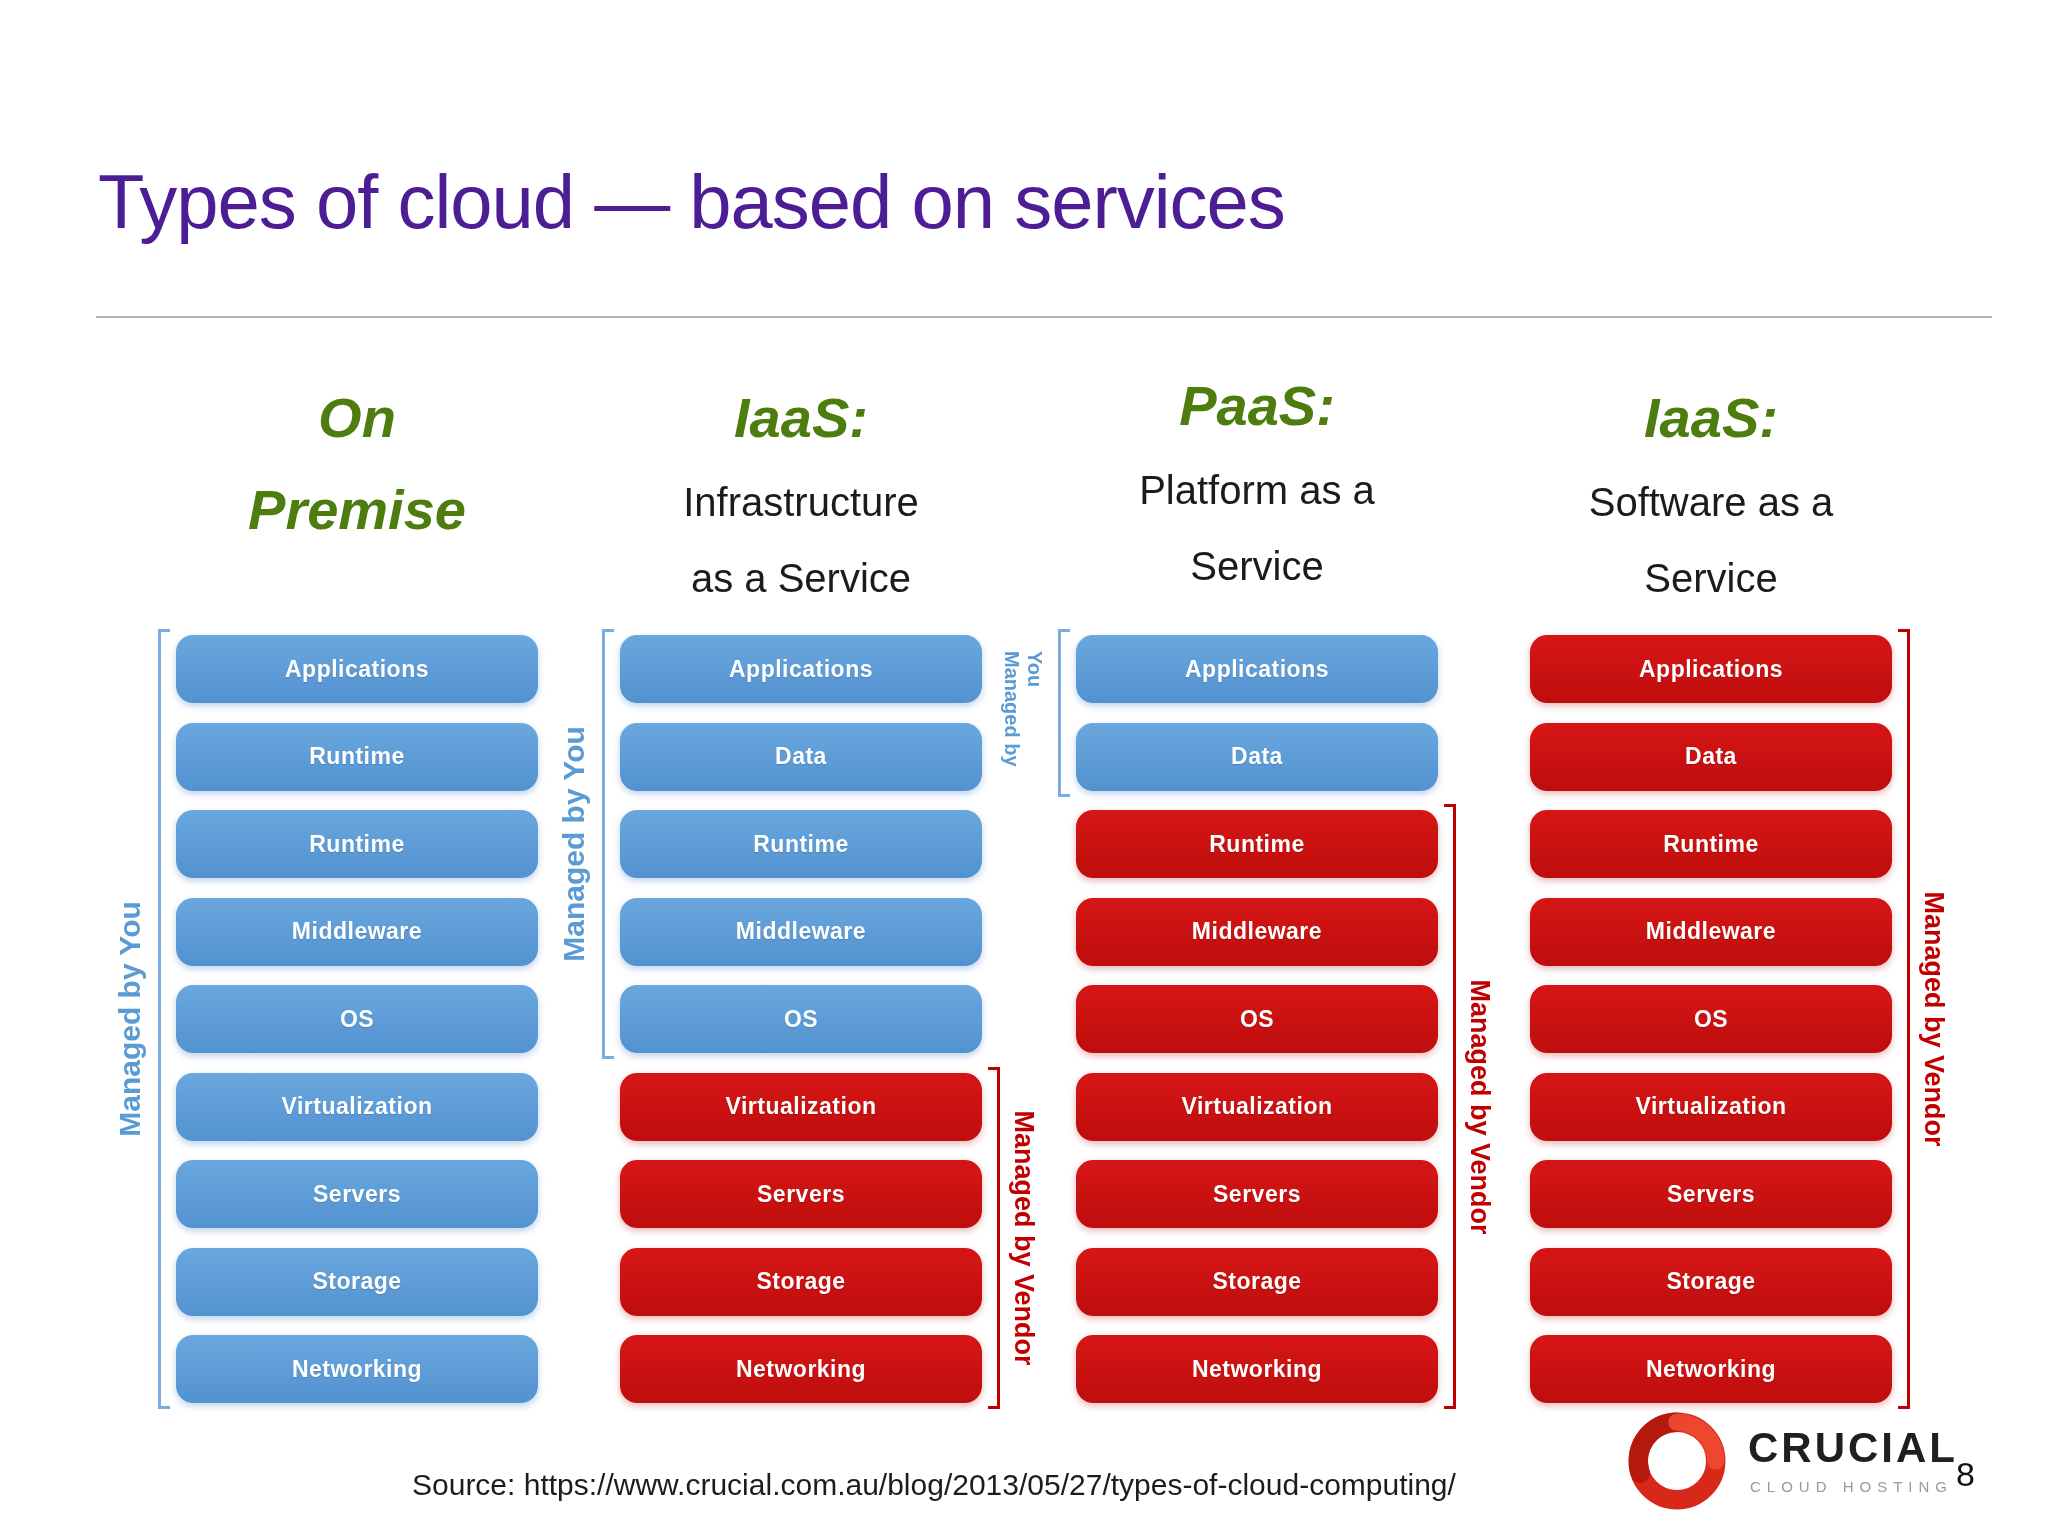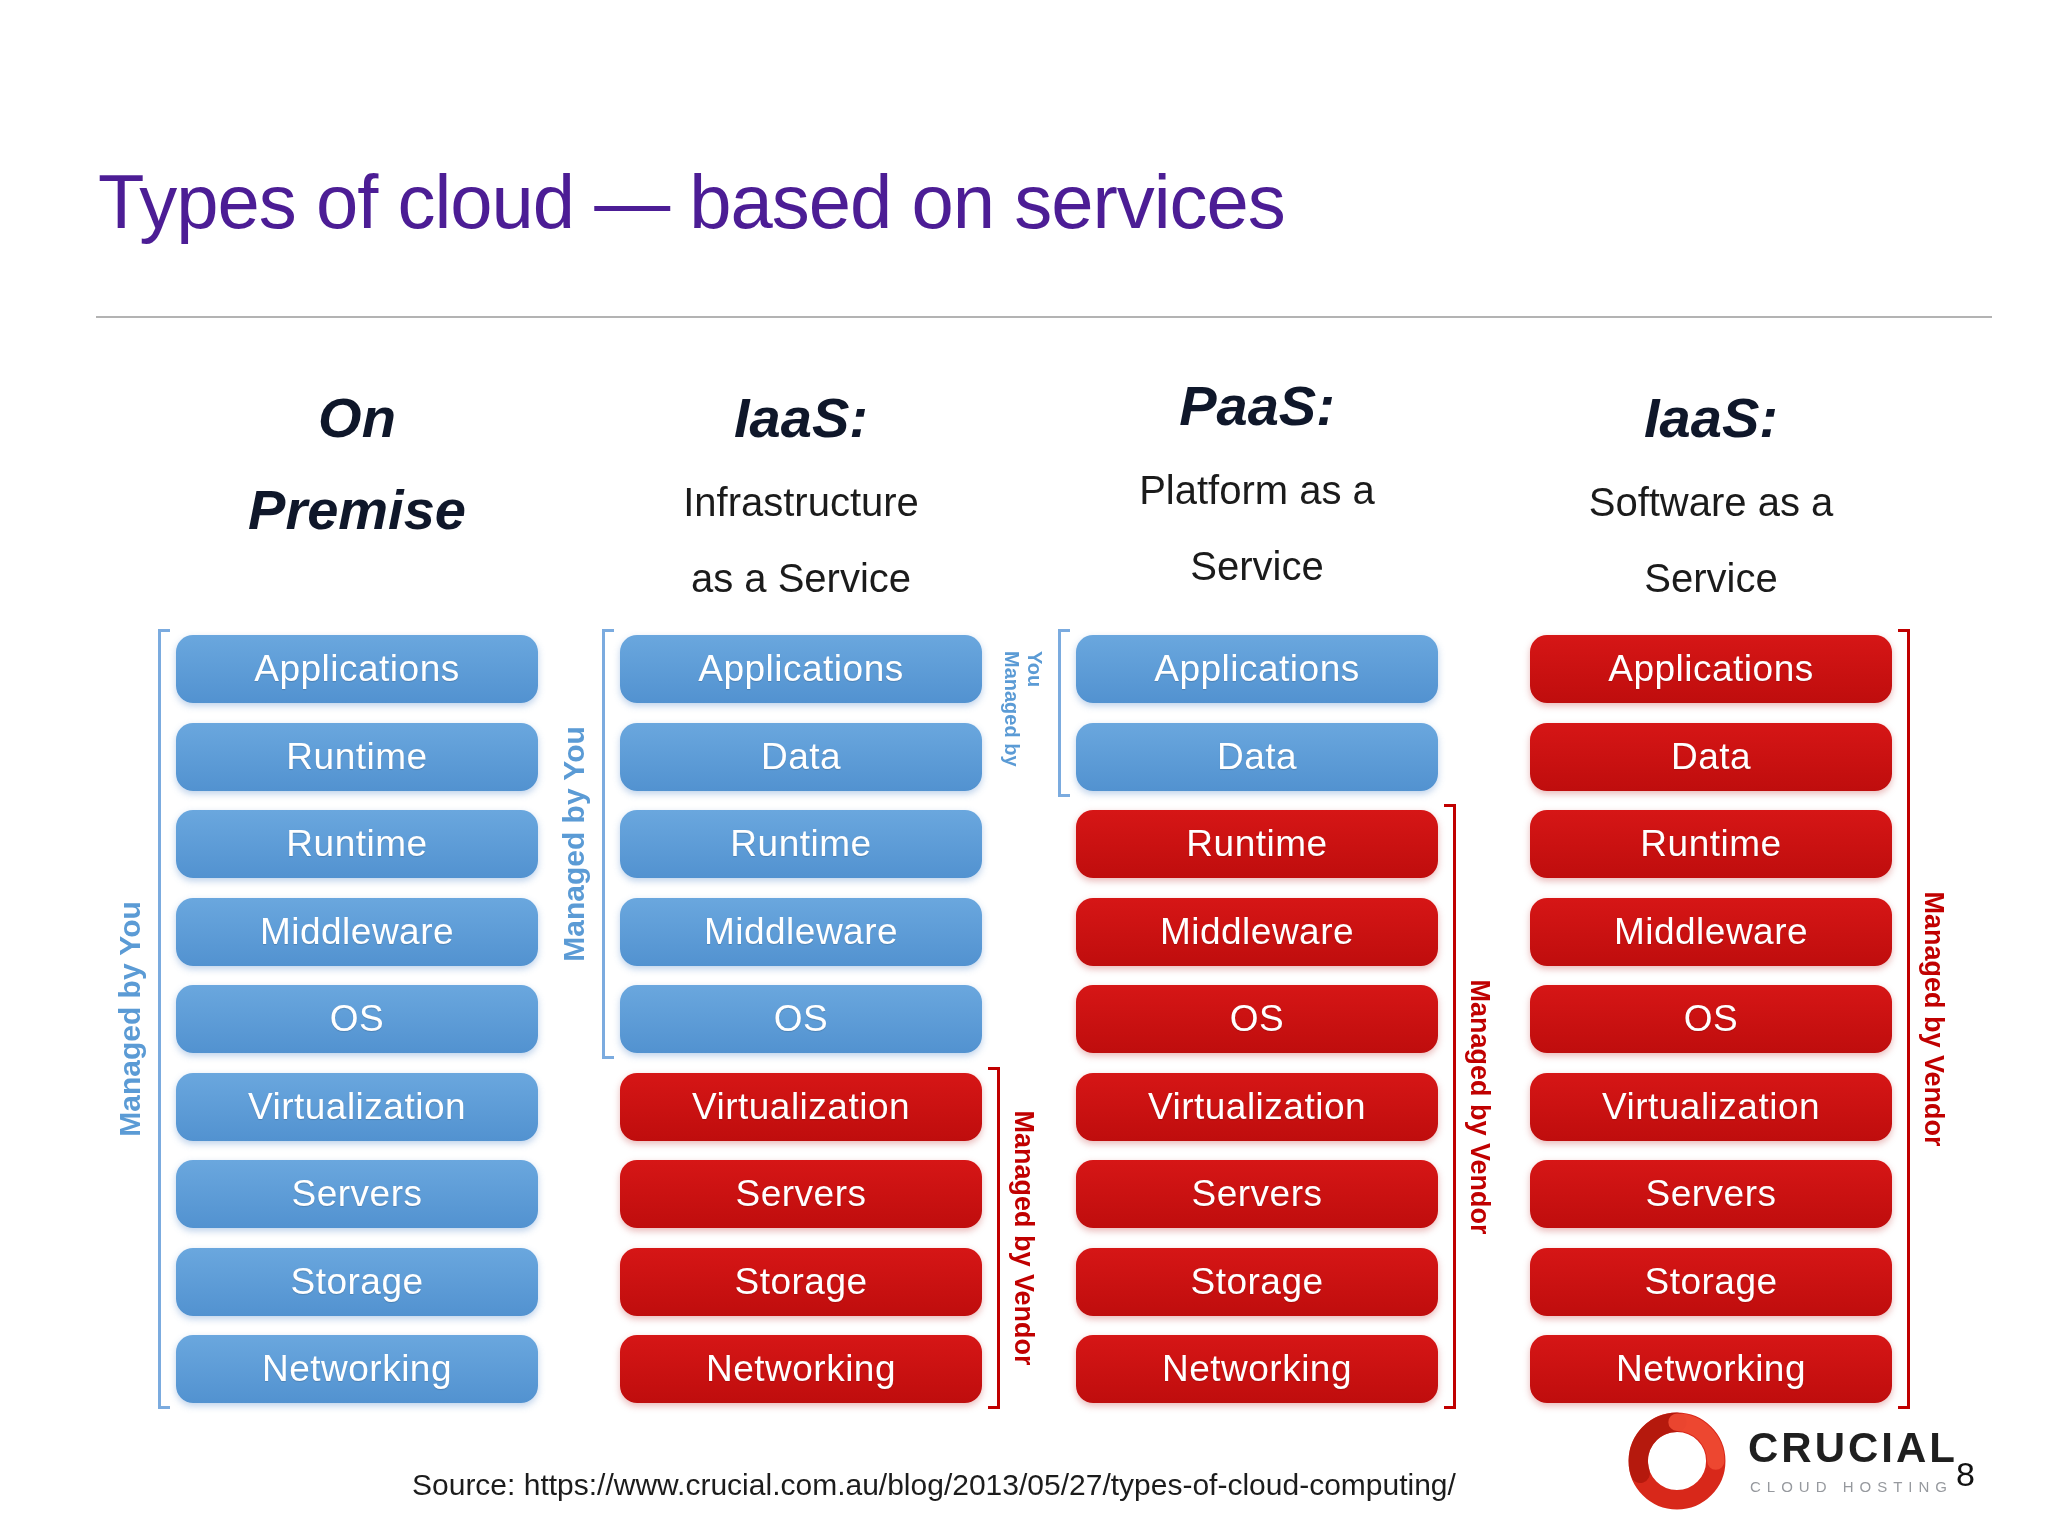--- a/index.html
+++ b/index.html
@@ -12,39 +12,39 @@
     position:absolute;left:98px;top:158px;font-size:76px;font-weight:300;
     color:#4c1d95;letter-spacing:-1px;white-space:nowrap;
   }
   .title-divider{
     position:absolute;left:96px;top:316px;width:1896px;height:0;
     border-top:2px solid #b3b3b3;
   }
   
   .col-header{position:absolute;text-align:center;}
   .col-header .heading{
-    font-size:56px;font-weight:bold;font-style:italic;color:#0f172a;line-height:92px;
+    font-size:56px;font-weight:bold;font-style:italic;color:#4d7c0f;line-height:92px;
   }
   .col-header .subheading{
     font-size:40px;font-weight:400;color:#1b1b1b;line-height:76px;
   }
   
   .layer-box{
     position:absolute;border-radius:17px;display:flex;align-items:center;justify-content:center;
   }
   .layer-box.blue{
     background:linear-gradient(180deg,#6aa7de 0%,#5292d0 100%);
     box-shadow:0 3px 7px rgba(110,155,210,0.45);
   }
   .layer-box.red{
     background:linear-gradient(180deg,#d61616 0%,#bf0d0d 100%);
     box-shadow:0 3px 7px rgba(200,80,80,0.40);
   }
   .layer-label{
-    color:#ffffff;font-size:37px;font-weight:400;letter-spacing:0.5px;
+    color:#ffffff;font-size:23px;font-weight:700;letter-spacing:0.5px;
     text-shadow:0 1px 1px rgba(0,0,0,0.15);white-space:nowrap;
   }
   
   .bracket{position:absolute;box-sizing:border-box;}
   .bracket.left{border:3px solid;border-right:none;}
   .bracket.right{border:3px solid;border-left:none;}
   .bracket.blue{border-color:#7babdf;}
   .bracket.red{border-color:#c00000;}
   
   .vlabel-left-wrap{

